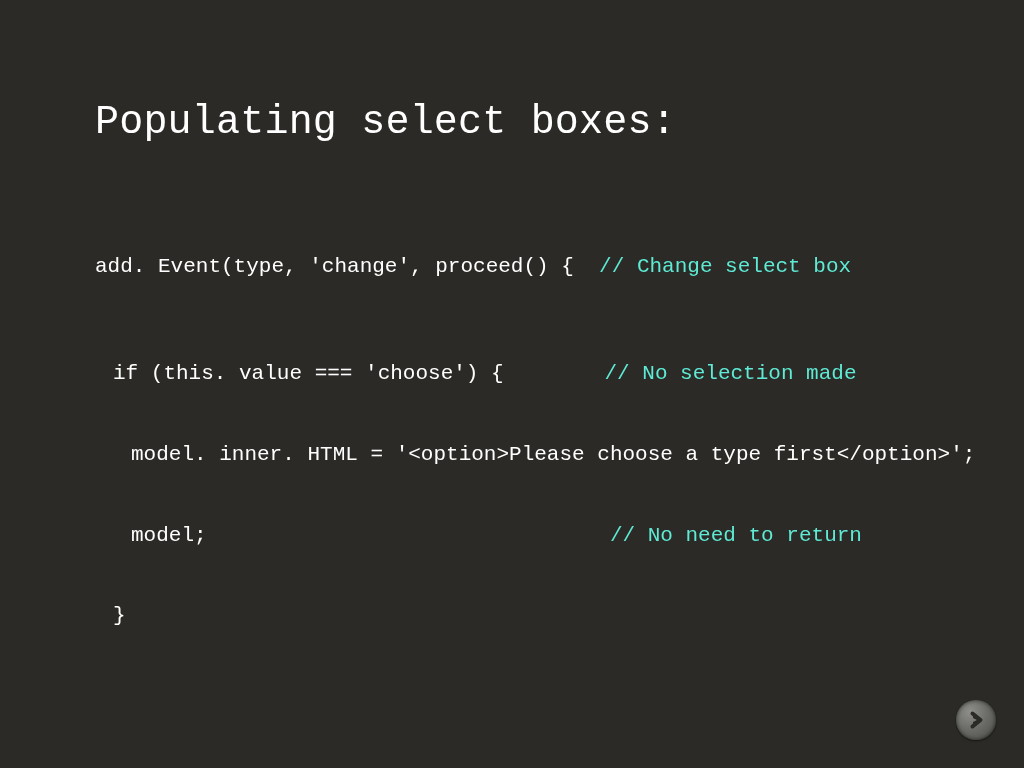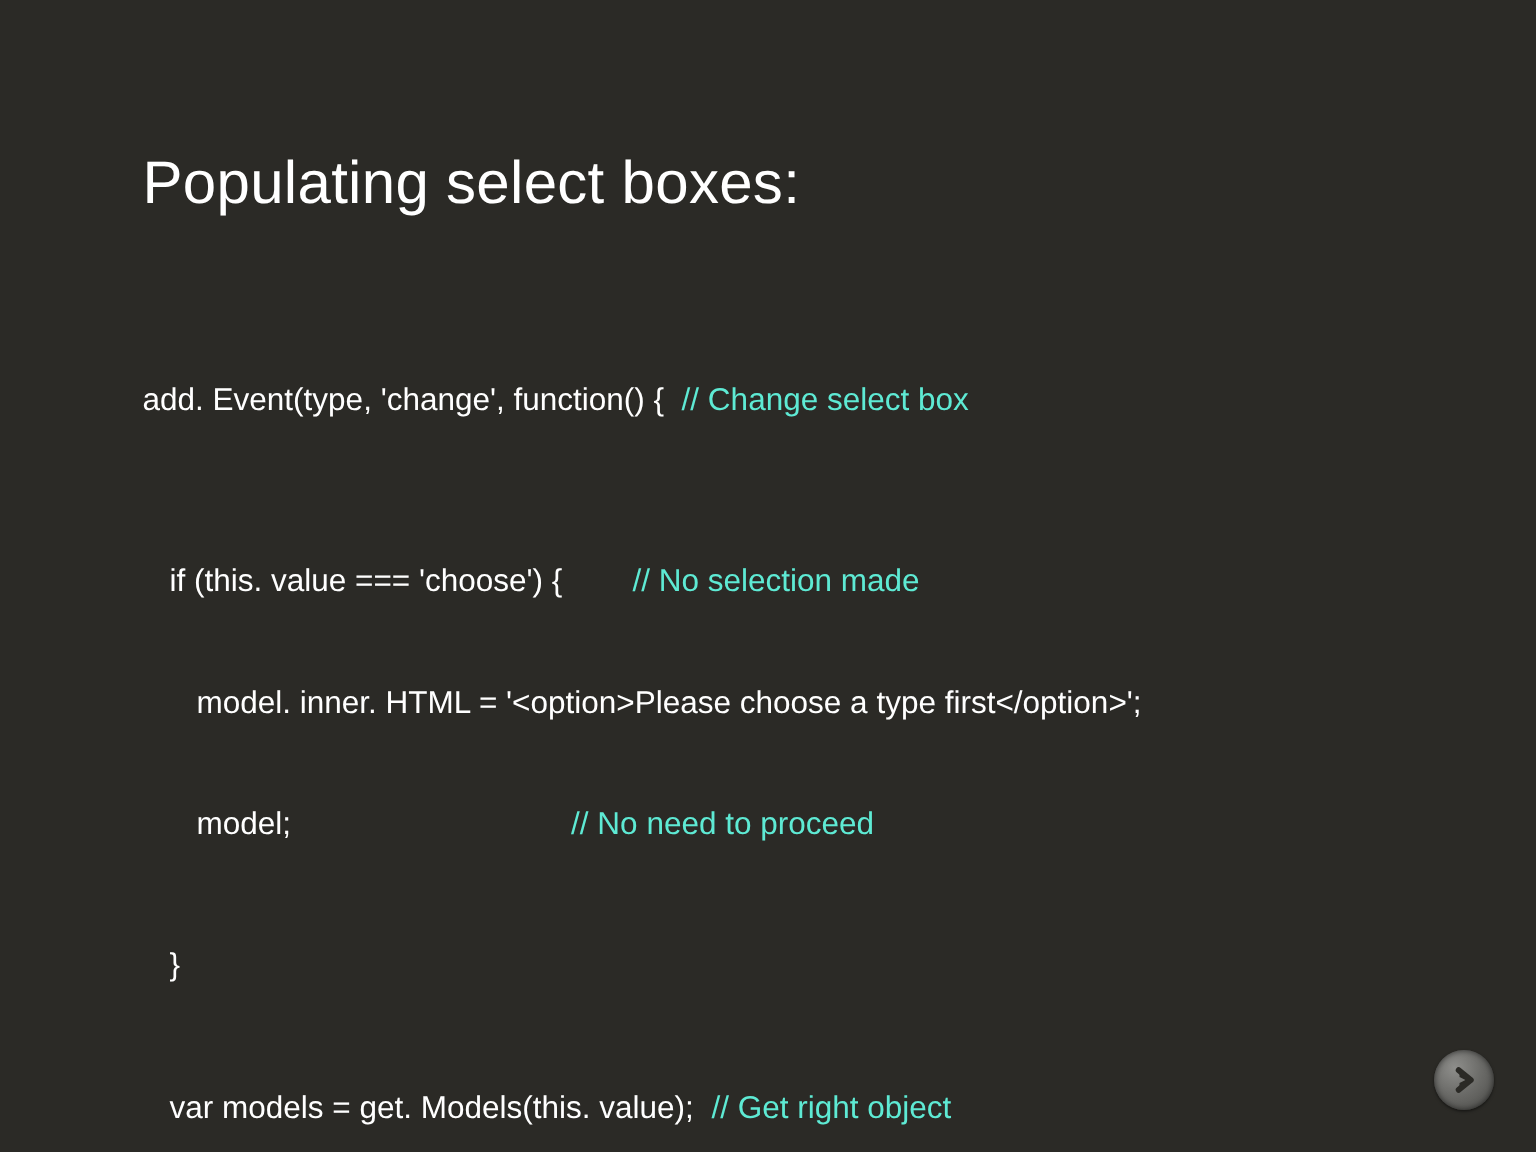--- a/index.html
+++ b/index.html
@@ -11,38 +11,39 @@
     font-family: Arial, Helvetica, sans-serif;
     color: #ffffff;
     overflow: hidden;
   }
   .slide {
     position: relative;
     width: 1024px;
     height: 764px;
     box-sizing: border-box;
     padding: 100px 80px 4px 95px;
+    font-family: Liberation Mono, monospace;
   }
   .title {
     font-size: 40px;
     font-weight: 400;
     color: #ffffff;
     margin: 0 0 55px 0;
     letter-spacing: 0.2px;
   }
   .code-block {
     font-size: 21px;
     line-height: 1.28;
     color: #ffffff;
     white-space: pre;
   }
   .code-line {
     display: block;
   }
-  .indent1 { padding-left: 18px; margin-top: 14px; }
+  .indent1 { padding-left: 18px; }
   .indent2 { padding-left: 36px; }
   .gap { height: 26px; }
   .comment { color: #5eead4; }
   .next-btn {
     position: absolute;
     right: 28px;
     bottom: 24px;
     width: 40px;
     height: 40px;
     border-radius: 50%;
@@ -56,27 +57,26 @@
   .next-btn svg { display:block; }
 </style>
 </head>
 <body>
 
 <div class="slide">
 
   <h1 class="title">Populating select boxes:</h1>
 
   <div class="code-block">
-    <span class="code-line"><span>add. Event(type, 'change', function() {  </span><span class="comment">// Change select box</span></span>
+    <span class="code-line"><span>add. Event(type, 'change', proceed() {  </span><span class="comment">// Change select box</span></span>
     <span class="gap"></span>
     <span class="code-line indent1"><span>if (this. value === 'choose') {        </span><span class="comment">// No selection made</span></span>
     <span class="code-line indent2">model. inner. HTML = '&lt;option&gt;Please choose a type first&lt;/option&gt;';</span>
-    <span class="code-line indent2"><span>model;                                </span><span class="comment">// No need to proceed</span></span>
+    <span class="code-line indent2"><span>model;                                </span><span class="comment">// No need to return</span></span>
     <span class="code-line indent1">}</span>
-    <span class="code-line indent1"><span>var models = get. Models(this. value);  </span><span class="comment">// Get right object</span></span>
     <span class="gap"></span>
     
     
     
     
     
     
     
     <span class="gap"></span>
     

